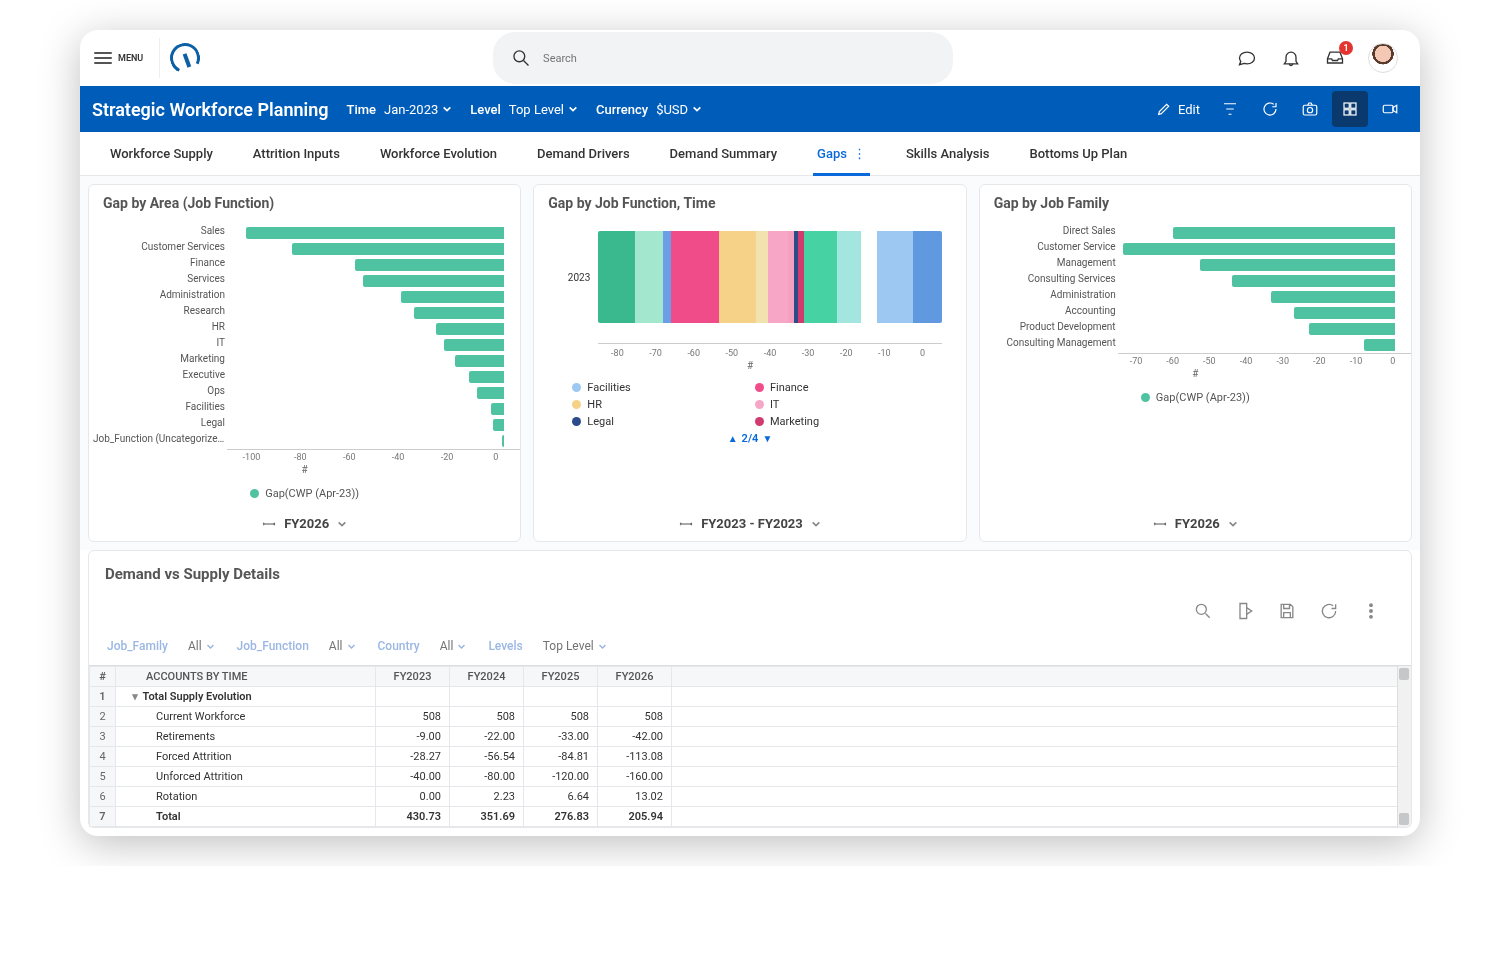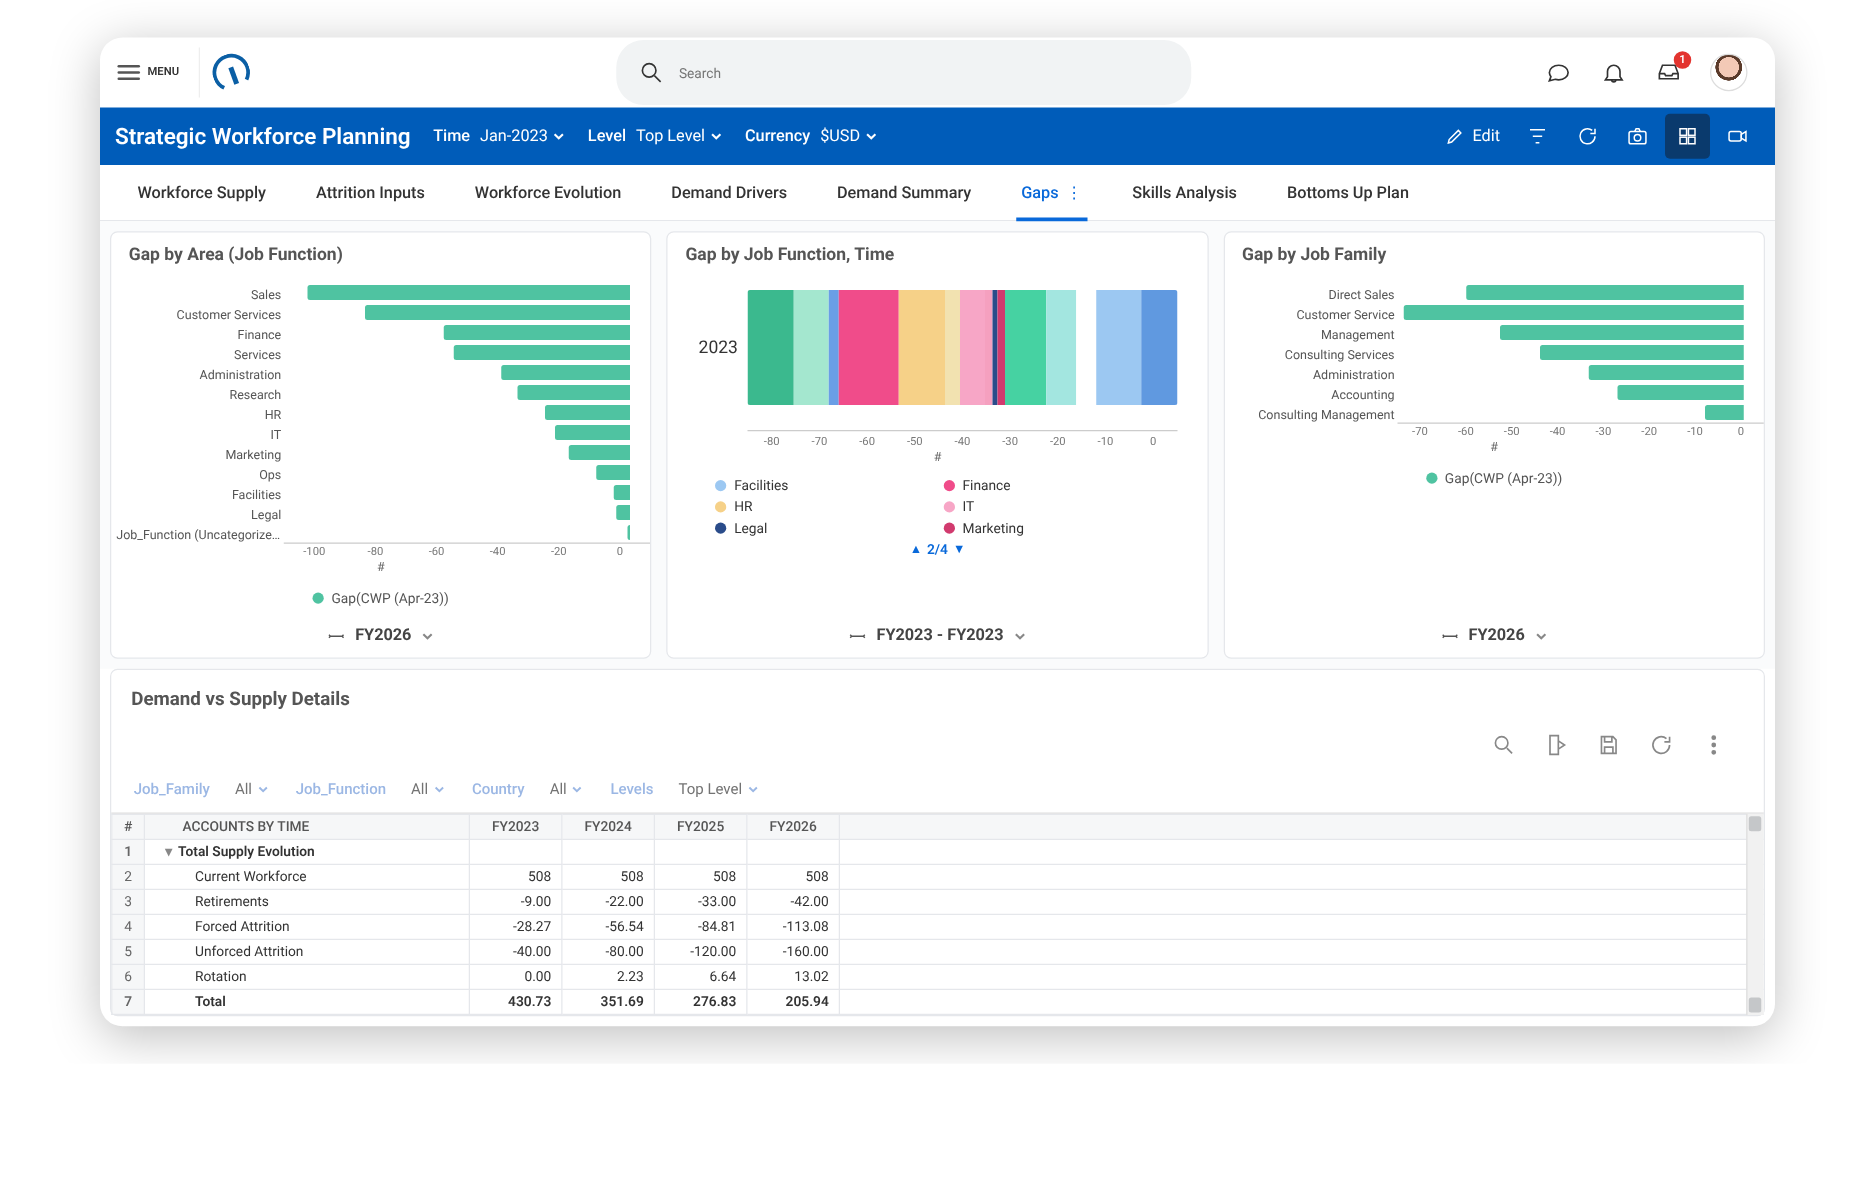--- a/index.html
+++ b/index.html
@@ -45,34 +45,34 @@
   
   
   .card-row{ display:flex; gap:12px; padding:8px; background:#fafbfc;}
   .card{ background:#fff; border:1px solid #e5e7eb; border-radius:6px; flex:1; display:flex; flex-direction:column;}
   .card-head{ padding:10px 14px; font-size:14px; font-weight:700; color:#555; }
   .card-body{ flex:1; display:flex; flex-direction:column;}
   .card-foot{ padding:10px 0; display:flex; align-items:center; justify-content:center; gap:8px; font-size:13px; font-weight:700; color:#444; cursor:pointer;}
   
   
   .hbar-chart{ padding:4px 16px 0 4px; font-size:10px; color:#555;}
-  .hbar-row{ display:flex; align-items:flex-end; height:16px;}
+  .hbar-row{ display:flex; align-items:flex-start; height:16px;}
   .hbar-label{ width:138px; text-align:right; padding-right:6px; white-space:nowrap; overflow:hidden; text-overflow:ellipsis;}
   .hbar-track{ flex:1; height:100%; position:relative; border-left:1px solid transparent;}
   .hbar-fill{ position:absolute; right:0; top:2px; bottom:2px; background:#4fc3a1; border-radius:2px 0 0 2px;}
   .axis{ display:flex; margin-left:138px; border-top:1px solid #ccc; padding-top:2px;}
   .axis span{ flex:1; text-align:center; font-size:9px; color:#777;}
   .x-lbl{ text-align:center; font-size:10px; color:#666; margin:2px 0 6px;}
   .legend{ display:flex; justify-content:center; align-items:center; gap:6px; font-size:11px; color:#555; padding:6px 0;}
   .dot{ width:9px;height:9px;border-radius:50%; display:inline-block;}
   
   
   .stacked-wrap{ padding:10px 24px 0; font-size:10px;}
   .stacked-row{ display:flex; align-items:center; height:92px;}
-  .stacked-row .yl{ width:40px; text-align:right; padding-right:8px; font-size:14px;}
+  .stacked-row .yl{ width:40px; text-align:right; padding-right:8px; font-size:10px;}
   .stacked-bar{ flex:1; height:92px; display:flex; border-radius:2px; overflow:hidden;}
   .seg{ height:100%;}
   .st-axis{ display:flex; margin-left:40px; border-top:1px solid #ccc; padding-top:4px; margin-top:20px;}
   .st-axis span{ flex:1; text-align:center; font-size:9px; color:#777;}
   .legend-grid{ display:grid; grid-template-columns:1fr 1fr; gap:4px 10px; padding:4px 38px; font-size:11px;}
   .legend-item{ display:flex; align-items:center; gap:6px;}
   .pager{ display:flex; justify-content:center; align-items:center; gap:4px; font-size:11px; color:#0969da; font-weight:600; padding-bottom:4px;}
   .tri{ font-size:10px;}
   
   
@@ -283,20 +283,26 @@
             <div class="hbar-row">
               <div class="hbar-label">IT</div>
               <div class="hbar-track">
                 <div class="hbar-fill" style="width: 22%;"></div>
               </div>
             </div>
             <div class="hbar-row">
               <div class="hbar-label">Marketing</div>
               <div class="hbar-track">
                 <div class="hbar-fill" style="width: 18%;"></div>
+              </div>
+            </div>
+            <div class="hbar-row">
+              <div class="hbar-label">Executive</div>
+              <div class="hbar-track">
+                <div class="hbar-fill" style="width: 13%;"></div>
               </div>
             </div>
             <div class="hbar-row">
               <div class="hbar-label">Ops</div>
               <div class="hbar-track">
                 <div class="hbar-fill" style="width: 10%;"></div>
               </div>
             </div>
             <div class="hbar-row">
               <div class="hbar-label">Facilities</div>
@@ -456,20 +462,26 @@
                 <div class="hbar-fill" style="width: 45.7143%;"></div>
               </div>
             </div>
             <div class="hbar-row">
               <div class="hbar-label" style="width: 138px;">Accounting</div>
               <div class="hbar-track">
                 <div class="hbar-fill" style="width: 37.1429%;"></div>
               </div>
             </div>
             <div class="hbar-row">
+              <div class="hbar-label" style="width: 138px;">Product Development</div>
+              <div class="hbar-track">
+                <div class="hbar-fill" style="width: 31.4286%;"></div>
+              </div>
+            </div>
+            <div class="hbar-row">
               <div class="hbar-label" style="width: 138px;">Consulting Management</div>
               <div class="hbar-track">
                 <div class="hbar-fill" style="width: 11.4286%;"></div>
               </div>
             </div>
           </div>
         <div class="axis" id="axis3" style="margin-left: 138px;">
             <span>-70</span>
             <span>-60</span>
             <span>-50</span>

